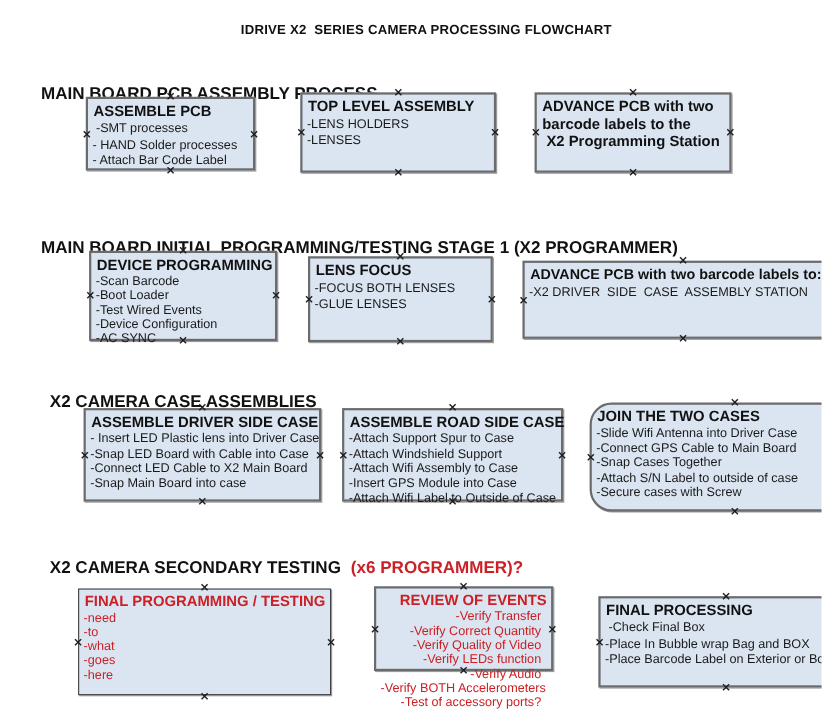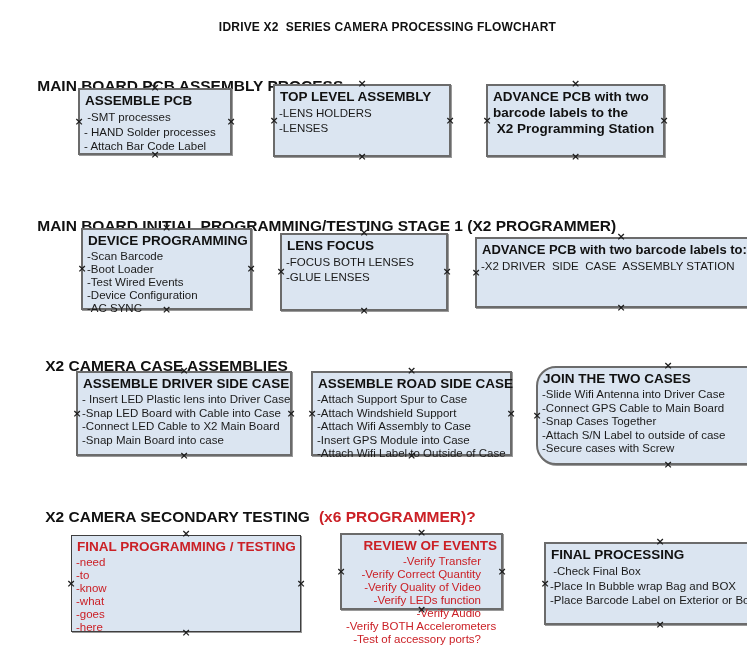--- a/index.html
+++ b/index.html
@@ -17,21 +17,21 @@
   .section-heading .accent{color:#cb2026;margin-left:9px;}
   .box{
     position:absolute;background:#dbe5f1;border:2px solid #6b6b6b;
     box-shadow:1px 1px 0 #9a9a9a;box-sizing:border-box;margin-left:48px;
   }
   .box.thin{border-width:1px;border-color:#3f3f3f;}
   .box-title{
     font-size:13.5px;font-weight:bold;line-height:16px;padding:3px 4px 0 5px;
     white-space:pre;color:#111;
   }
-  .items{padding:1px 20px 0 4px;font-size:11.5px;}
+  .items{padding:1px 9px 0 4px;font-size:11.5px;}
   .items .item{white-space:pre;line-height:14.5px;color:#1a1a1a;}
   .t13  .items .item{line-height:13px;}
   .t135 .items .item{line-height:13.5px;}
   .red .box-title,.red .items .item{color:#cb2026;}
   
   .cp{position:absolute;font:bold 11px "DejaVu Sans",sans-serif;color:#1c1c1c;line-height:10px;width:10px;height:10px;text-align:center;}
   .cp::before{content:"\00d7";}
   .cpt{top:-7px;left:50%;margin-left:-5px;}
   .cpb{bottom:-7px;left:50%;margin-left:-5px;}
   .cpl{left:-6px;top:50%;margin-top:-5px;}
@@ -189,21 +189,20 @@
 
   <div class="box red thin t13" style="left:23px;top:535px;width:230px;height:97px;">
     <i class="cp cpt"></i>
       <i class="cp cpb"></i>
       <i class="cp cpl"></i>
       <i class="cp cpr"></i>
     <div class="box-title">FINAL PROGRAMMING / TESTING</div>
     <div class="items">
         <div class="item">-need</div>
         <div class="item">-to</div>
-        <div class="item">-know</div>
         <div class="item">-what</div>
         <div class="item">-goes</div>
         <div class="item">-here</div>
       </div>
   </div>
   <div class="box red t13" style="left:292px;top:533px;width:163px;height:77px;text-align:right;">
     <i class="cp cpt"></i>
       <i class="cp cpb"></i>
       <i class="cp cpl"></i>
       <i class="cp cpr"></i>

